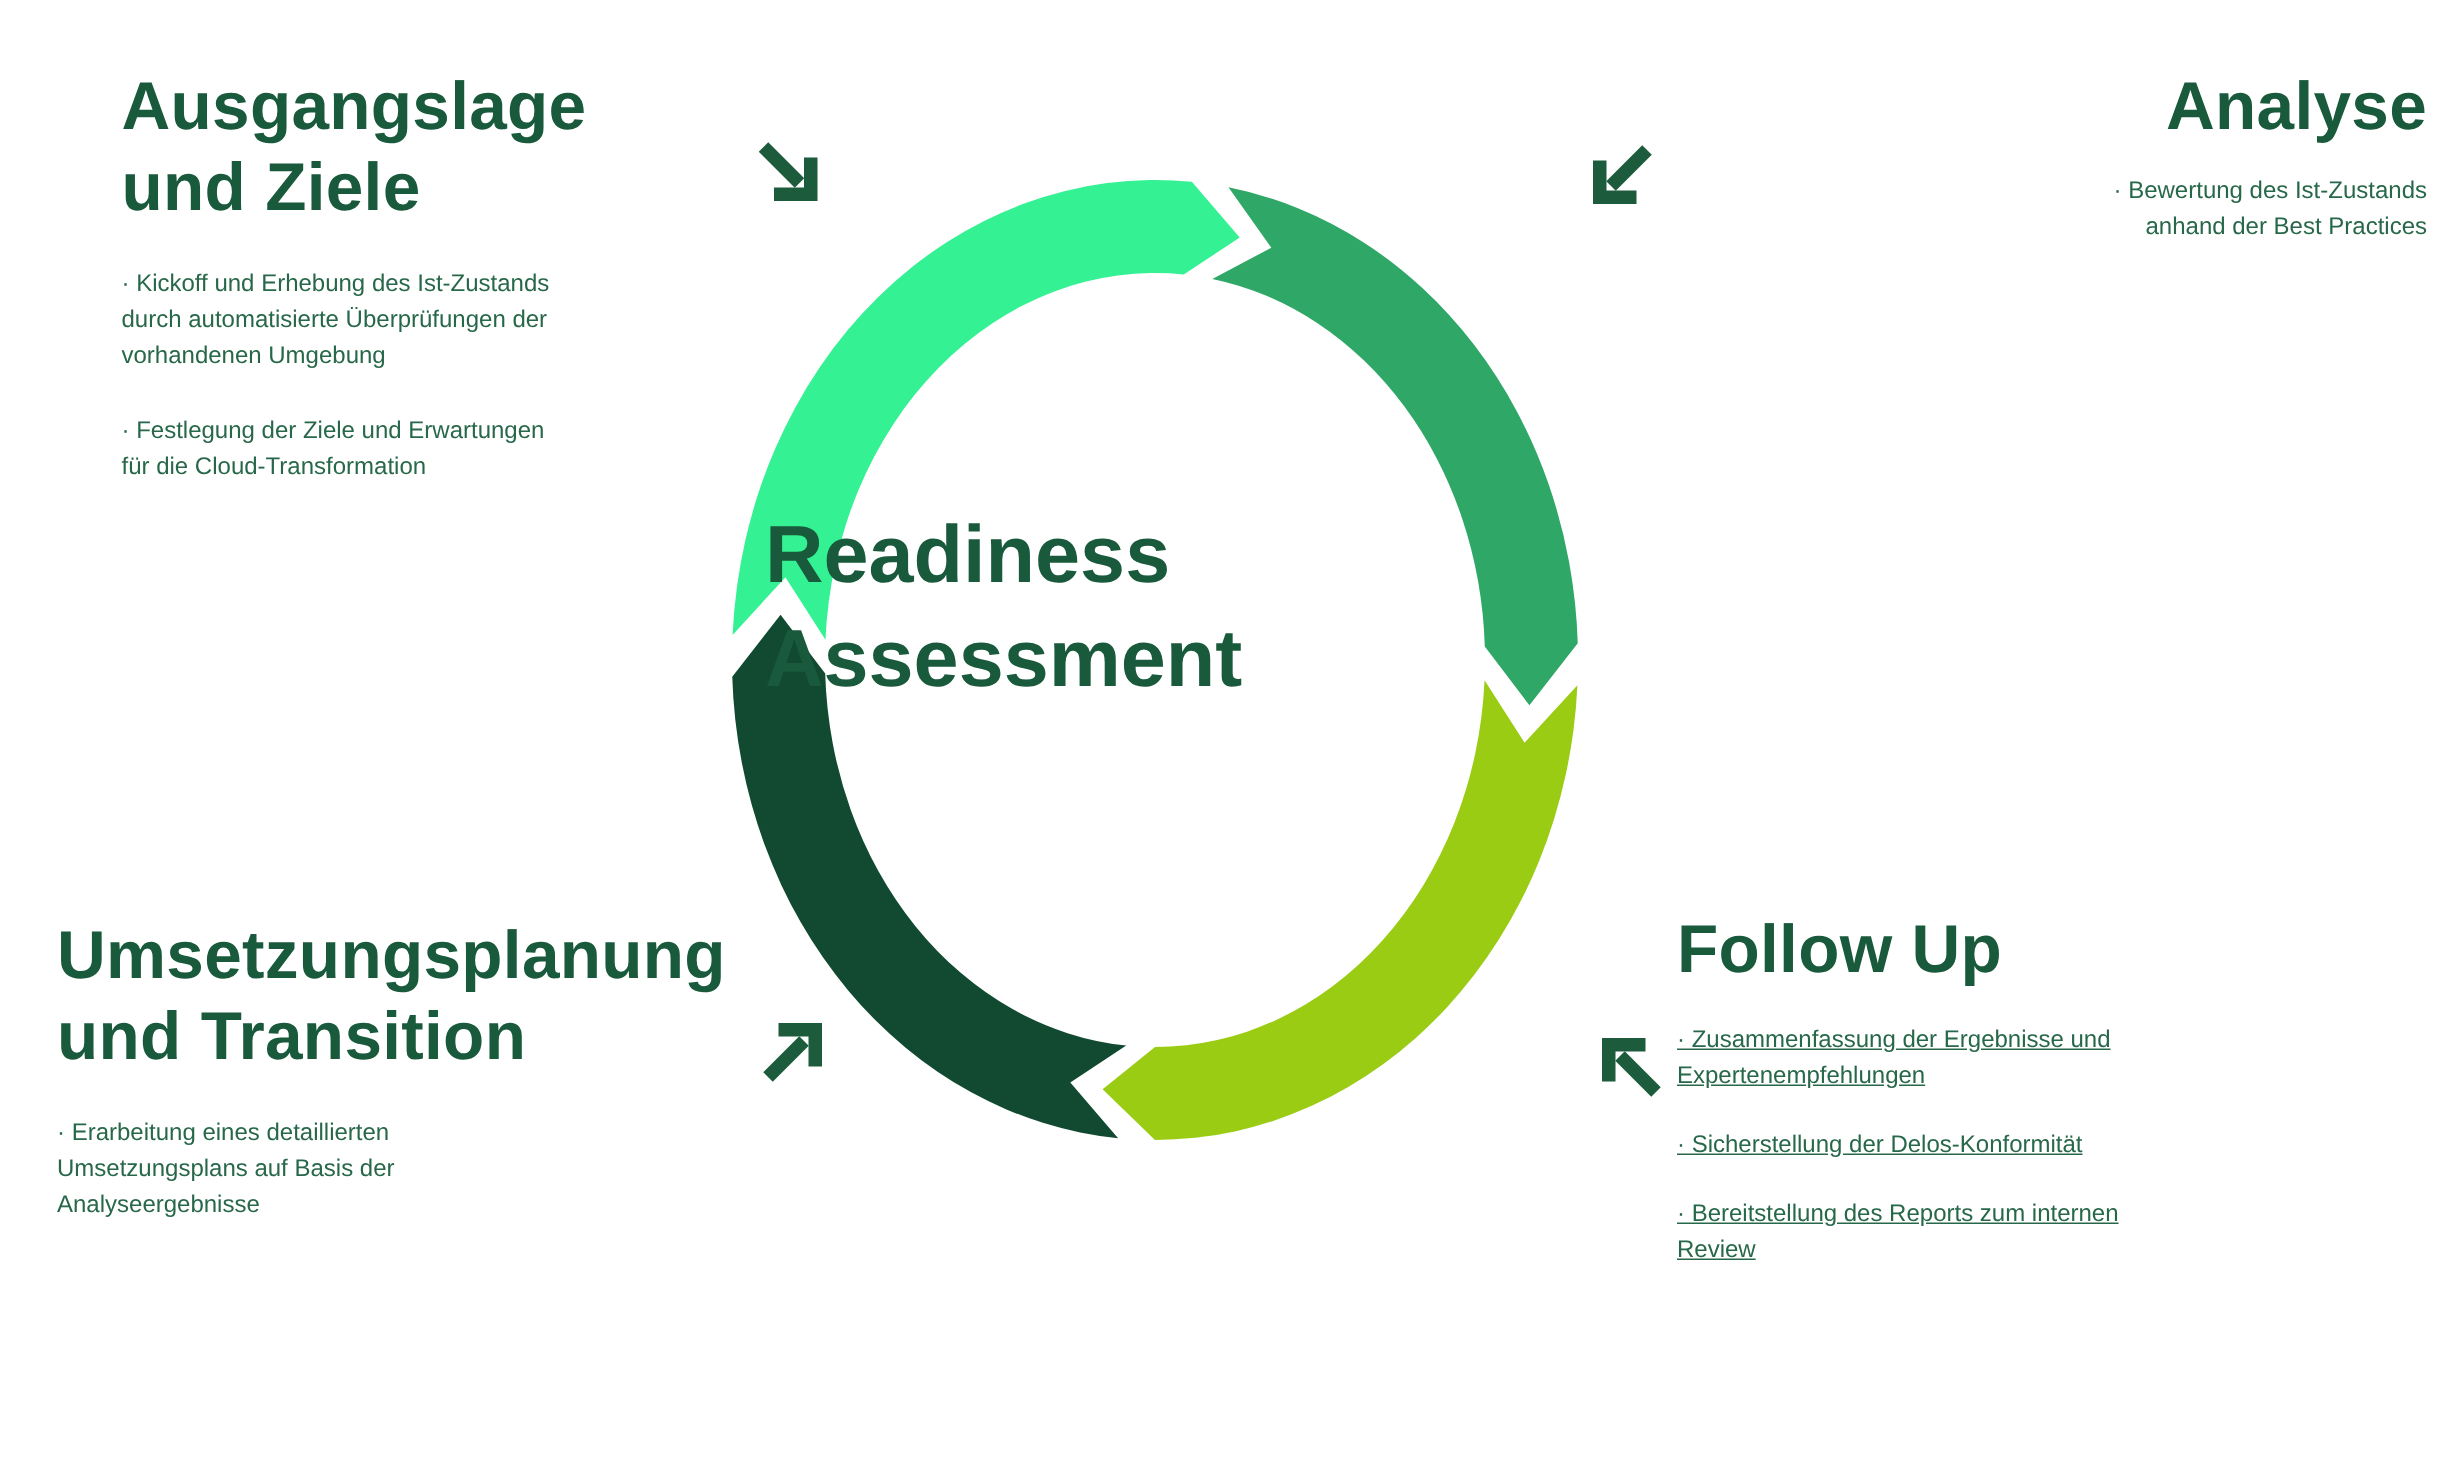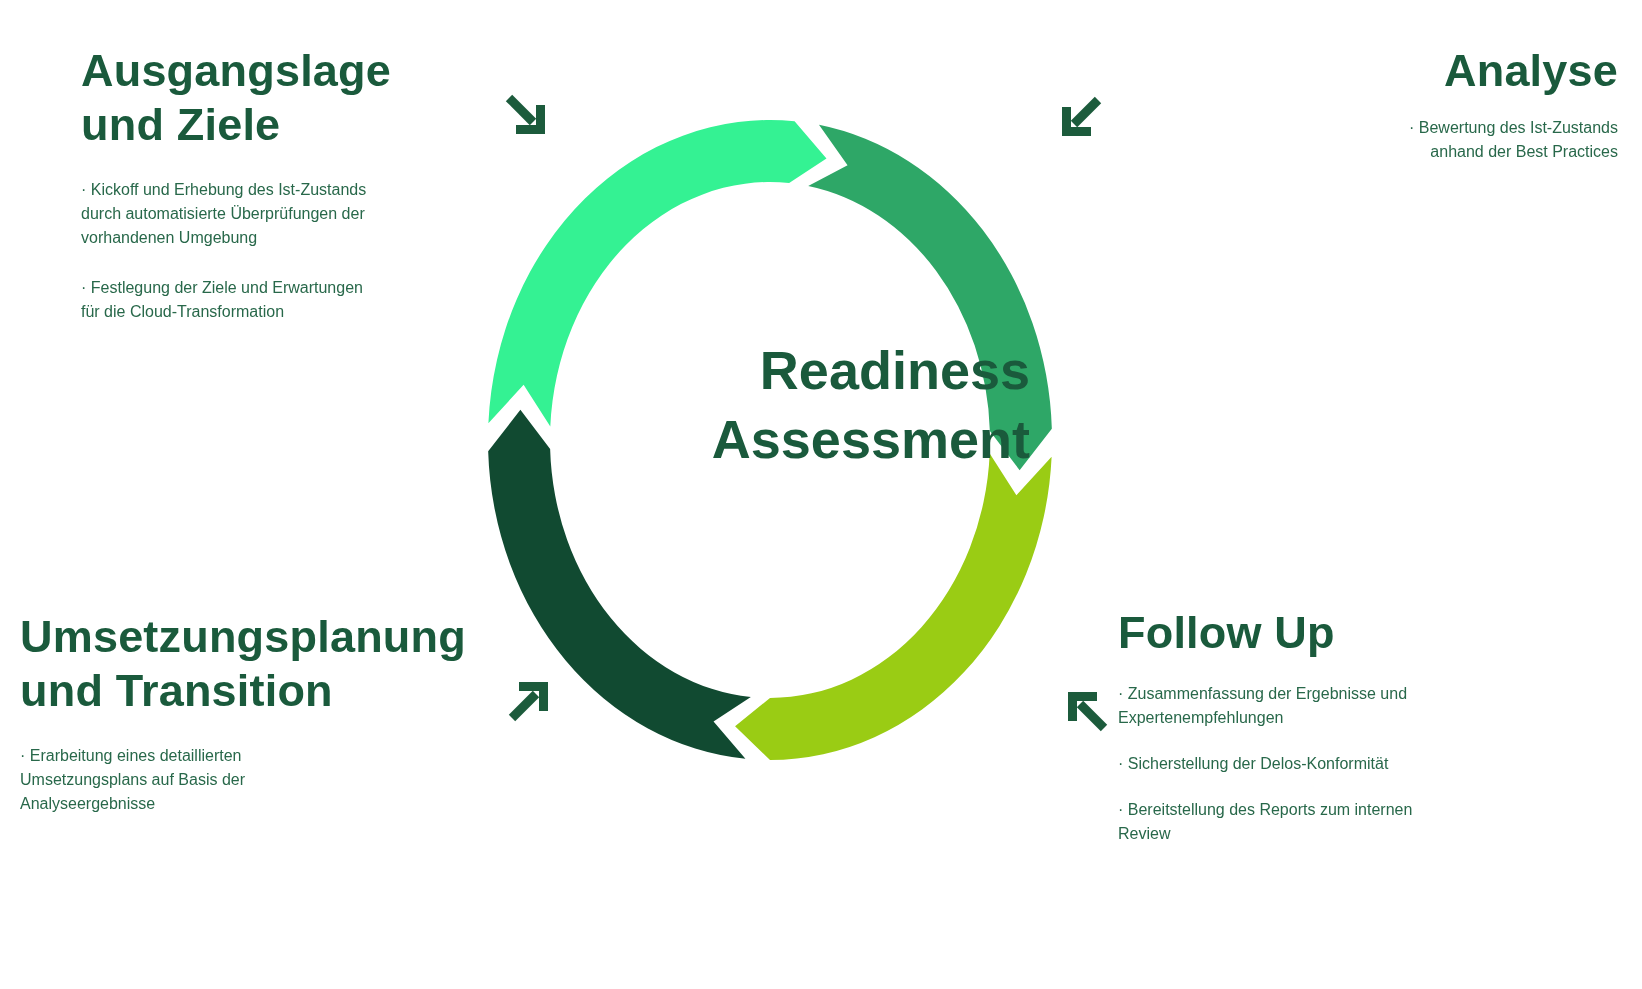--- a/index.html
+++ b/index.html
@@ -23,31 +23,31 @@
   .block .bullet{
     margin:26px 0 0 0;
     font-size:16px;
     line-height:1.5;
     font-weight:400;
     color:var(--body,#28684A);
     white-space:pre-line;
   }
   .tl{left:38px;top:44px;width:520px;margin-left:43px;}
   .tr{left:1118px;top:44px;width:500px;text-align:right;}
-  .bl{left:20px;top:610px;width:540px;}
+  .bl{left:38px;top:610px;width:540px;}
   .br{left:1118px;top:606px;width:500px;}
   .tr .bullet{margin-top:18px;}
-  .br .bullet{margin-top:22px;}
+  .br .bullet{margin-top:22px;text-decoration:underline;}
 
   .ring{position:absolute;left:0;top:0;width:1642px;height:989px;}
 
   .center-label{
     position:absolute;
     left:510px;top:336px;width:520px;
-    text-align:right;
+    text-align:left;
     font-size:54px;
     line-height:1.28;
     font-weight:700;
     color:var(--heading,#1A5A3C);
     white-space:pre-line;
   }
 
   .corner-arrow{position:absolute;width:46px;height:46px;}
   .corner-arrow path{
     stroke:var(--arrow,#1A5A3C);

